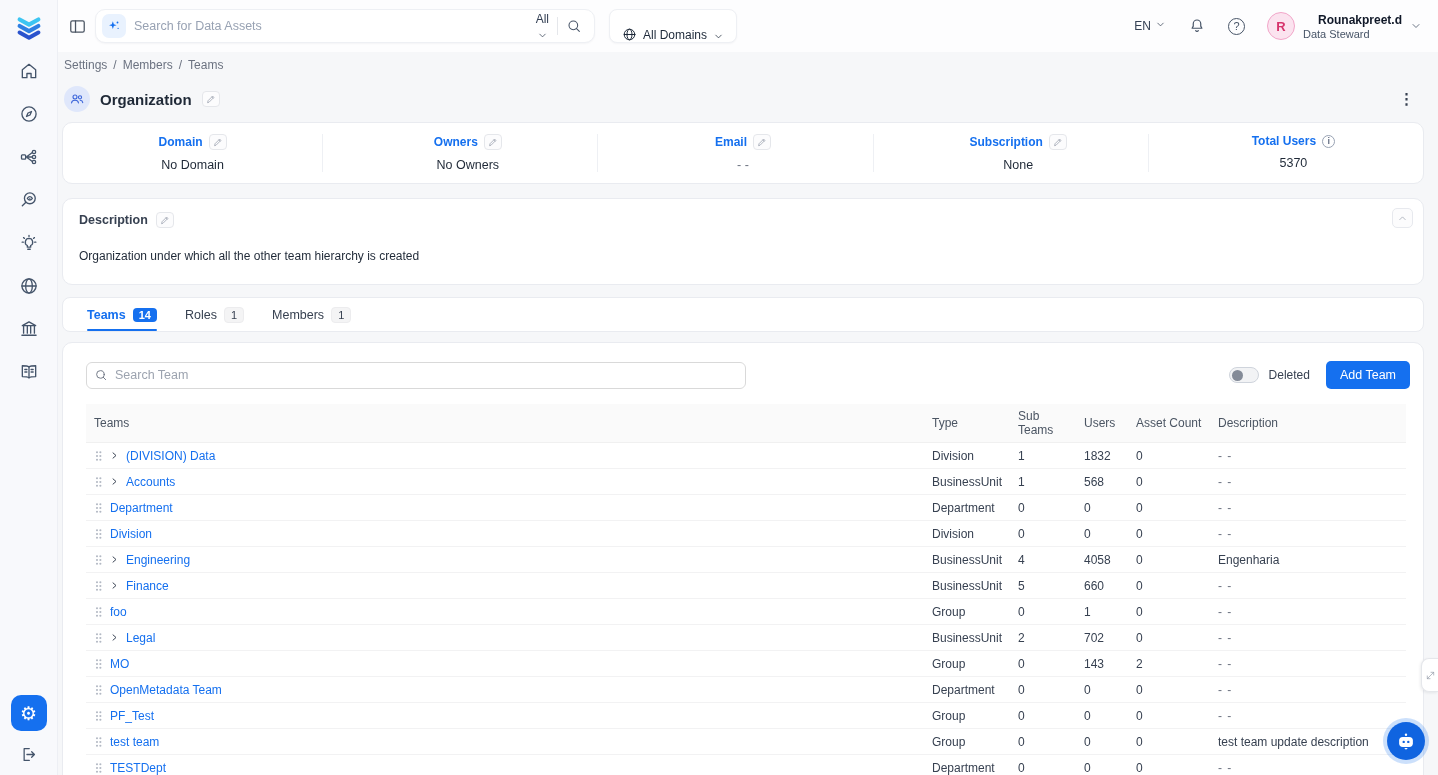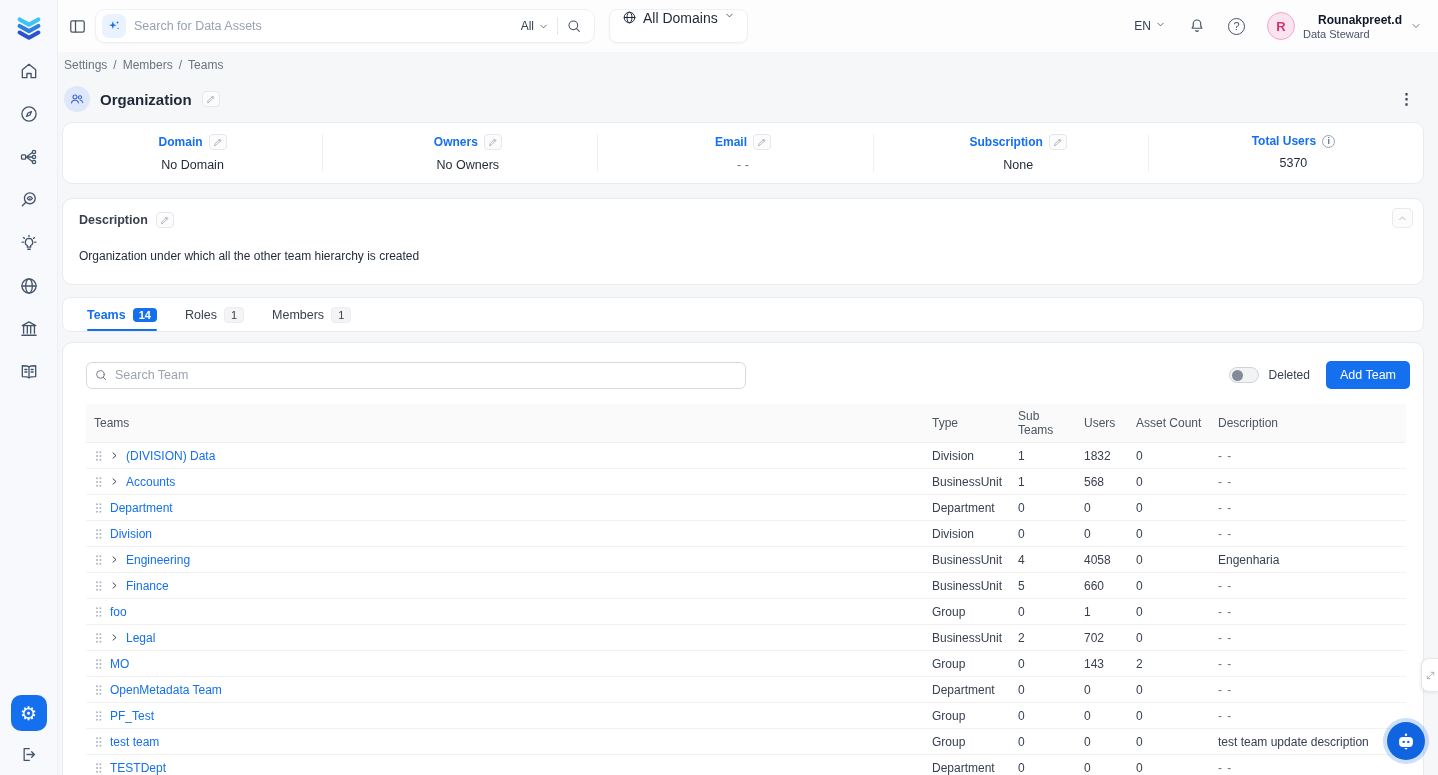--- a/index.html
+++ b/index.html
@@ -16,24 +16,24 @@
   .settings-btn { width:36px; height:36px; border-radius:10px; background:#1570ef; color:#fff; display:flex; align-items:center; justify-content:center; font-size:19px; cursor:pointer; }
   .logout-btn { color:#44546a; width:22px; height:22px; display:flex; align-items:center; justify-content:center; cursor:pointer; }
 
   
   .topbar { margin-left:58px; height:52px; background:#fdfdfe; display:flex; align-items:center; padding:0 16px 0 8px; }
   .panel-toggle { color:#4b5563; margin:0 8px 0 2px; cursor:pointer; }
   .search-bar { width:500px; height:34px; background:#fff; border:1px solid #eef0f4; border-radius:10px; box-shadow:0 1px 2px rgba(16,24,40,.04); display:flex; align-items:center; padding:0 12px 0 6px; gap:8px; }
   .sparkle-badge { width:24px; height:24px; border-radius:7px; background:#e9f2fe; color:#1570ef; display:flex; align-items:center; justify-content:center; cursor:pointer; }
   .search-input { flex:1; border:none; outline:none; font-size:12.5px; color:#1f2937; font-family:inherit; background:transparent; }
   .search-input::placeholder { color:#98a2b3; }
-  .scope-select { display:flex; align-items:center; gap:4px; color:#344054; font-size:12px; cursor:pointer; }
+  .scope-select { display:flex; align-items:center; gap:4px; color:#344054; font-size:12px; cursor:pointer;flex-direction:column; }
   .vdiv { width:1px; height:18px; background:#e5e7eb; }
   .search-go { color:#475467; cursor:pointer; display:flex; }
-  .domains-btn { margin-left:14px; height:34px; border:1px solid #eef0f4; background:#fff; border-radius:8px; display:flex; align-items:flex-start; gap:6px; padding:0 12px; font-size:14px; color:#1d2939; cursor:pointer; box-shadow:0 1px 2px rgba(16,24,40,.04); }
+  .domains-btn { margin-left:14px; height:34px; border:1px solid #eef0f4; background:#fff; border-radius:8px; display:flex; align-items:flex-end; gap:6px; padding:0 12px; font-size:12px; color:#1d2939; cursor:pointer; box-shadow:0 1px 2px rgba(16,24,40,.04); }
   .top-right { margin-left:auto; display:flex; align-items:center; gap:22px; }
   .lang-select { display:flex; align-items:flex-start; gap:4px; color:#344054; font-size:12px; cursor:pointer; }
   .icon-btn { color:#475467; cursor:pointer; display:flex; }
   .help-circle { width:17px; height:17px; border:1.4px solid #475467; border-radius:50%; color:#475467; font-size:11px; display:flex; align-items:center; justify-content:center; cursor:pointer; }
   .user-chip { display:flex; align-items:center; gap:8px; cursor:pointer; }
   .avatar { width:28px; height:28px; border-radius:50%; background:#fbe3ef; border:1px solid #f2a6c9; color:#d6336c; font-weight:bold; font-size:13px; display:flex; align-items:center; justify-content:center; }
   .user-meta .u-name { font-weight:bold; font-size:12px; color:#101828;margin-left:15px; }
   .user-meta .u-role { font-size:11px; color:#475467; margin-top:1px; }
 
   

